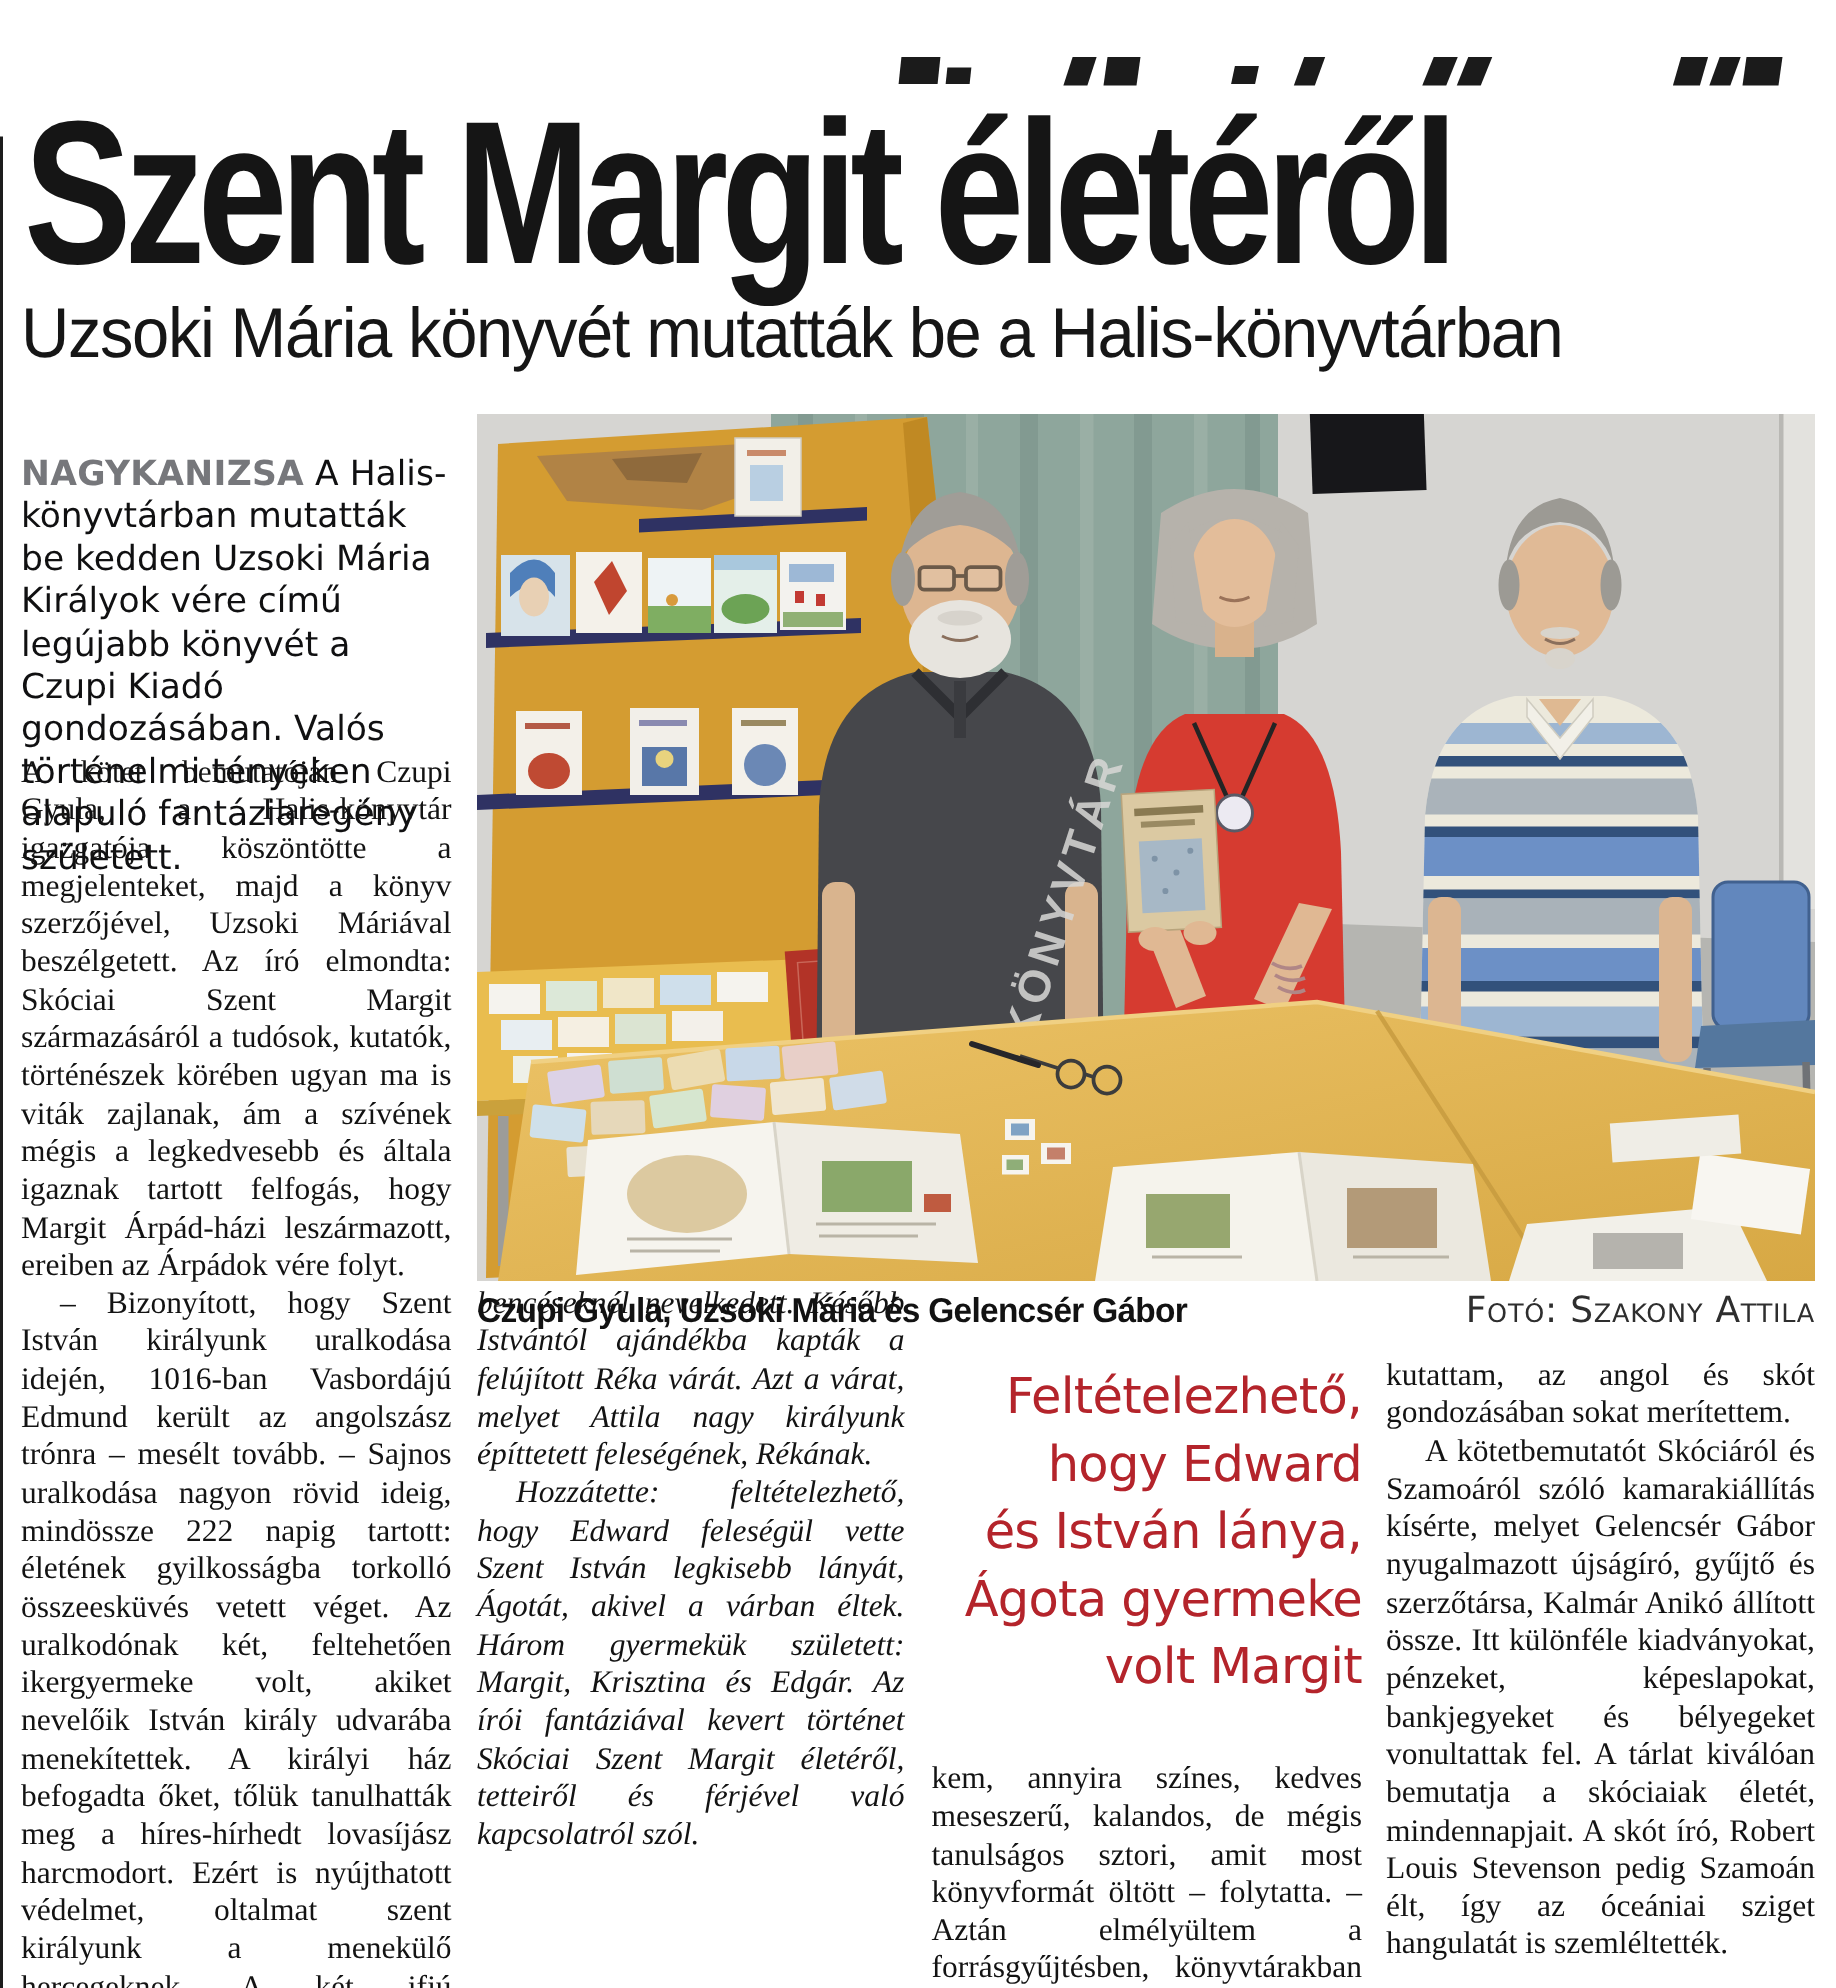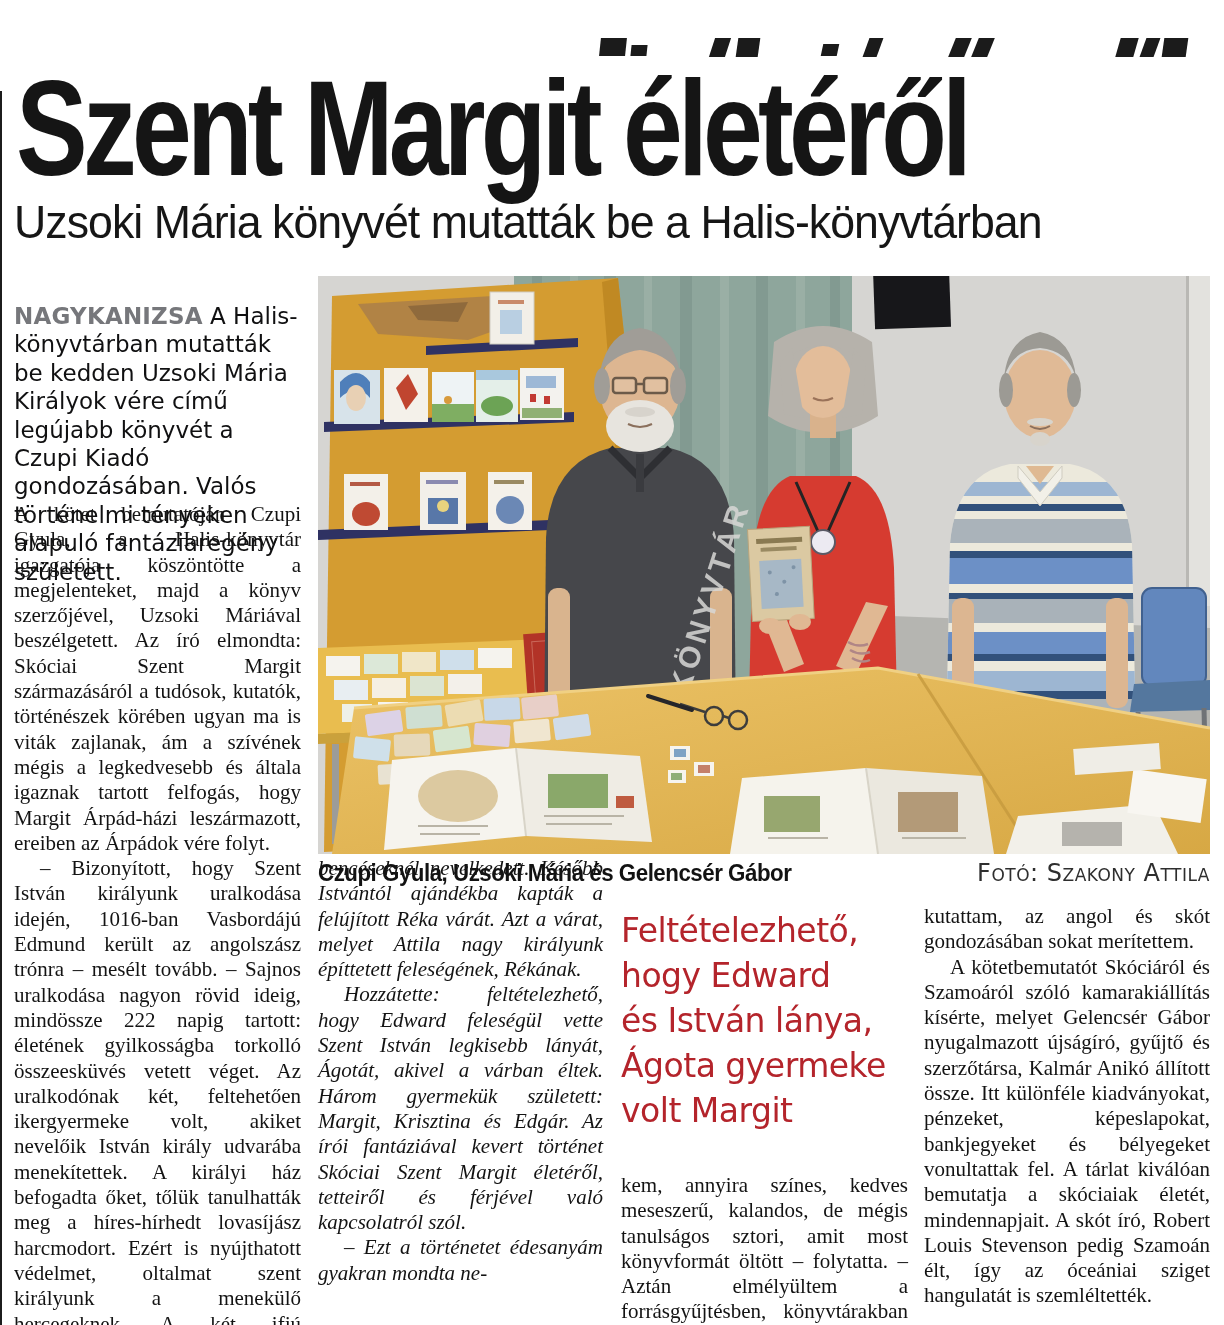--- a/index.html
+++ b/index.html
@@ -24,21 +24,21 @@
   
   .bodycol{font-size:21px;line-height:25.3px;text-align:justify;color:#131313;}
   .bodycol p{margin:0;}
   .bodycol p.ind{text-indent:26px;}
   #body-col1{left:14px;top:466px;width:287px;}
   #body-col2{left:318px;top:820px;width:285px;font-style:italic;}
   #body-col3{left:621px;top:868px;width:287px;}
   #body-col4{left:924px;top:868px;width:286px;height:452px;}
   
   #pull-quote{font-family:"DejaVu Sans","Liberation Sans",sans-serif;font-size:33px;
-        line-height:45px;color:#b4242b;text-align:left;white-space:pre-line;
+        line-height:45px;color:#b4242b;text-align:right;white-space:pre-line;
         margin:4px 0 40px 0;letter-spacing:-0.5px;}
   
   #photo{left:318px;top:240px;width:892px;height:578px;}
   #caption-row{left:318px;top:823px;width:892px;display:flex;justify-content:space-between;
         align-items:baseline;}
   #photo-caption{font-family:"Liberation Sans",sans-serif;font-weight:700;font-size:23px;
         letter-spacing:-0.5px;color:#121212;transform:scaleX(.97);transform-origin:0 0;}
   #photo-credit{font-family:"DejaVu Sans","Liberation Sans",sans-serif;font-variant:small-caps;
         font-size:24px;color:#2e2e2e;letter-spacing:.5px;}
   
@@ -325,21 +325,20 @@
   </svg>
 
   <div id="caption-row" class="abs">
     <span id="photo-caption">Czupi Gyula, Uzsoki Mária és Gelencsér Gábor</span>
     <span id="photo-credit">Fotó: Szakony Attila</span>
   </div>
 
   <div id="body-col2" class="abs bodycol">
     <p>bencéseknél nevelkedett. Később Istvántól ajándékba kapták a felújított Réka várát. Azt a várat, melyet Attila nagy királyunk építtetett feleségének, Rékának.</p>
     <p class="ind">Hozzátette: feltételezhető, hogy Edward feleségül vette Szent István legkisebb lányát, Ágotát, akivel a várban éltek. Három gyermekük született: Margit, Krisztina és Edgár. Az írói fantáziával kevert történet Skóciai Szent Margit életéről, tetteiről és férjével való kapcsolatról szól.</p>
-    <p class="ind">– Ezt a történetet édesanyám gyakran mondta ne-</p>
   </div>
 
   <div id="body-col3" class="abs bodycol">
     <div id="pull-quote">Feltételezhető,
 hogy Edward
 és István lánya,
 Ágota gyermeke
 volt Margit</div>
     <p>kem, annyira színes, kedves meseszerű, kalandos, de mégis tanulságos sztori, amit most könyvformát öltött – folytatta. – Aztán elmélyültem a forrásgyűjtésben, könyvtárakban kerestem, egyházi leiratokat</p>
   </div>

